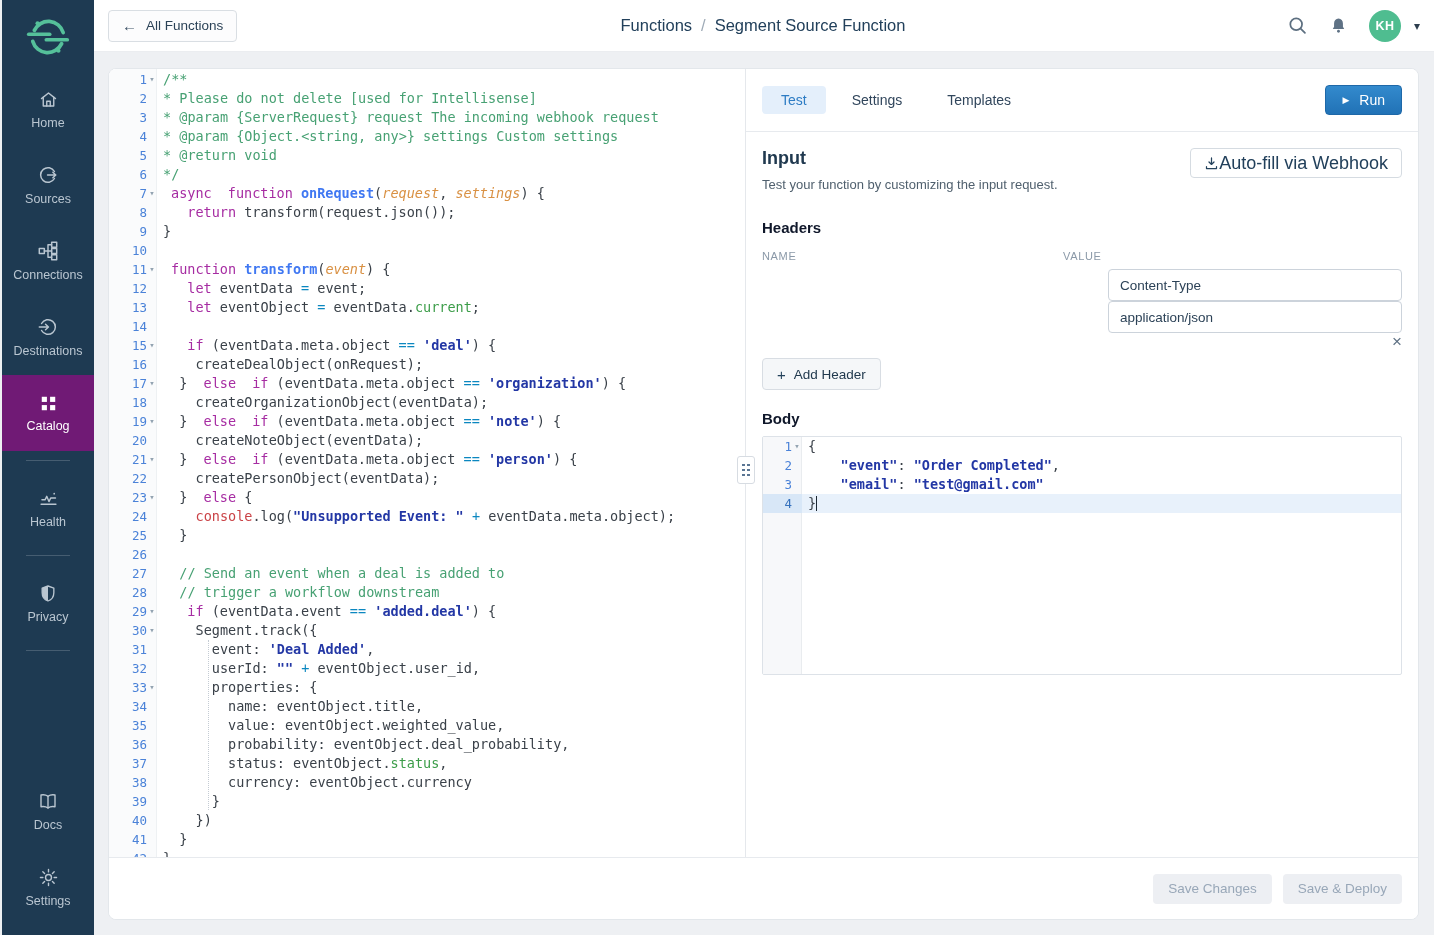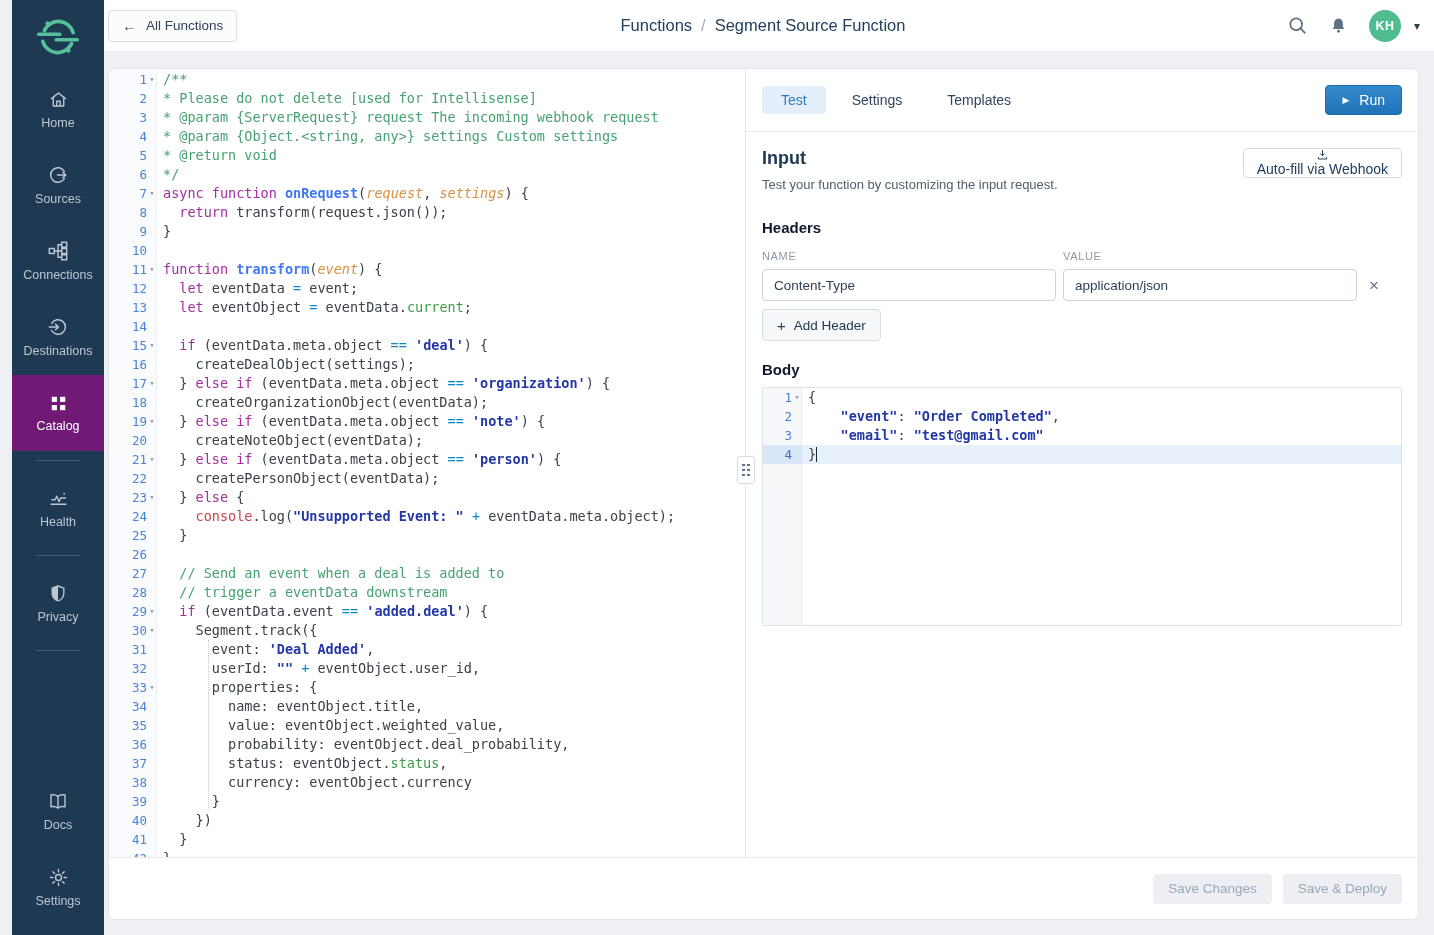--- a/index.html
+++ b/index.html
@@ -1,20 +1,20 @@
 <!DOCTYPE html>
 <html><head>
 <meta charset="utf-8">
 <style>
   * { margin:0; padding:0; box-sizing:border-box; }
   body { background:#eef0f3; font-family:"Liberation Sans", sans-serif; }
   .page { position:relative; width:1434px; height:935px; background:#eef0f3; overflow:hidden; }
 
   
-  .sidebar { position:absolute; left:12px; top:0; width:92px; height:935px; background:#1e3a52; z-index:6; display:flex; flex-direction:column; }
+  .sidebar { position:absolute; left:2px; top:0; width:92px; height:935px; background:#1e3a52; z-index:6; display:flex; flex-direction:column; }
   .logo-wrap { display:flex; justify-content:center; padding:15px 0 12px; }
   .side-nav { display:flex; flex-direction:column; flex:1; padding-bottom:10px; }
   .side-item { height:76px; display:flex; flex-direction:column; align-items:center; justify-content:center; color:#bac6d1; cursor:pointer; }
   .side-item .lbl { font-size:12.5px; margin-top:6px; }
   .side-item svg { display:block; }
   .side-item.active { background:#701a75; color:#ffffff; }
   .side-div { height:1px; background:rgba(255,255,255,.18); margin:9px 24px; }
   .side-spacer { flex:1; }
 
   
@@ -35,21 +35,21 @@
   .code-pane { width:637px; flex:none; border-right:1px solid #e5e8ec; position:relative; overflow:hidden; background:#fff; }
   .ed { position:absolute; left:0; top:0; right:0; }
   .gutter-bg { position:absolute; left:0; top:0; bottom:0; background:#fafbfc; border-right:1px solid #eef1f3; }
   .code-pane .gutter-bg { width:48px; }
   .row { display:flex; height:19px; line-height:19px; font-family:"DejaVu Sans Mono", monospace; font-size:13.5px; position:relative; }
   .num { flex:none; display:flex; justify-content:flex-end; align-items:center; color:#4a82d8; font-size:12.5px; position:relative; }
   .code-pane .num { width:48px; }
   .num .fold { width:10px; font-size:9px; color:#93a3b1; text-align:center; line-height:19px; }
   .codeln { padding-left:6px; white-space:pre; color:#3a4149; flex:1; }
   .tk-c { color:#47a173; }
-  .tk-k { color:#a62ca2; }
+  .tk-k { color:#a62ca2;margin-left:8px; }
   .tk-f { color:#4078f2; font-weight:bold; }
   .tk-a { color:#d99144; font-style:italic; }
   .tk-o { color:#0b87c0; }
   .tk-s { color:#2337a5; font-weight:bold; }
   .tk-r { color:#ca4246; }
   .tk-g { color:#3c9d49; }
   .guide { position:absolute; left:99px; top:571px; height:170px; border-left:1px dotted #c5ccd4; pointer-events:none; }
 
   
   .drag { position:absolute; left:628px; top:387px; width:18px; height:28px; background:#fff; border:1px solid #d7dce2; border-radius:3px; z-index:4; display:flex; align-items:center; justify-content:center; cursor:col-resize; }
@@ -61,26 +61,26 @@
   .tabs { display:flex; align-items:center; gap:7px; padding:16px; border-bottom:1px solid #e7eaee; flex:none; }
   .tab { padding:6px 19px; font-size:14px; color:#31465c; border-radius:4px; cursor:pointer; }
   .tab.active { background:#e4effb; color:#2d7cc4; font-weight:500; }
   .run-btn { margin-left:auto; display:inline-flex; align-items:center; gap:10px; height:30px; padding:0 16px; border-radius:4px; background:linear-gradient(180deg,#338acd,#2172b6); border:1px solid #1e68a8; color:#fff; font-size:14px; cursor:pointer; }
   .play { font-size:9px; line-height:1; }
 
   .content { flex:1; padding:0 16px; position:relative; overflow:hidden; }
   .input-head { display:flex; justify-content:space-between; align-items:flex-start; margin-top:16px; }
   .input-title { font-size:18px; font-weight:bold; color:#20394f; }
   .input-sub { font-size:13px; color:#50606e; margin-top:8px; }
-  .autofill { display:inline-flex; align-items:center; height:30px; padding:0 13px; background:#fff; border:1px solid #d5dbe1; border-radius:4px; font-size:14px; color:#22405b; cursor:pointer;flex-direction:column; }
+  .autofill { display:inline-flex; align-items:center; height:30px; padding:0 13px; background:#fff; border:1px solid #d5dbe1; border-radius:4px; font-size:18px; color:#22405b; cursor:pointer; }
   .sec-title { font-size:15px; font-weight:bold; color:#0f172a; }
   .hdrs-title { margin-top:27px; }
   .hdr-labels { display:flex; margin-top:14px; }
   .hdr-labels span { width:301px; font-size:11px; color:#8b99a8; letter-spacing:.06em; }
-  .hdr-row { display:flex; align-items:center; margin-top:7px; }
+  .hdr-row { display:flex; align-items:flex-end; margin-top:7px;flex-direction:column; }
   .hdr-input { width:294px; height:32px; border:1px solid #ccd3db; border-radius:4px; padding:0 11px; font-size:13.5px; color:#2c4257; font-family:"Liberation Sans",sans-serif; background:#fff; }
   .hdr-input + .hdr-input { margin-left:7px; }
   .x-btn { margin-left:12px; font-size:17px; color:#5f7184; background:none; border:none; cursor:pointer; line-height:1; }
   .add-btn { margin-top:8px; display:inline-flex; align-items:center; gap:8px; height:32px; padding:0 14px; background:#f5f7f9; border:1px solid #d8dde3; border-radius:4px; font-size:13.5px; color:#21394e; cursor:pointer; }
   .plus { font-size:15px; color:#24425c; line-height:1; }
   .body-title { margin-top:20px; }
   .body-ed { margin-top:9px; height:239px; border:1px solid #dde2e8; border-radius:2px; position:relative; overflow:hidden; background:#fff; }
   .body-ed .gutter-bg { width:39px; background:#f7f8fa; border-right:1px solid #e9ecef; }
   .body-ed .num { width:39px; }
   .body-ed .row.active .codeln { background:#e8f1fb; }
@@ -340,21 +340,21 @@
                 <span>15</span>
                 <span class="fold">▾</span>
               </span>
               <span class="codeln"><span>  </span><span class="tk-k">if</span><span> (eventData.meta.object </span><span class="tk-o">==</span><span> </span><span class="tk-s">'deal'</span><span>) {</span></span>
             </div>
             <div class="row">
               <span class="num">
                 <span>16</span>
                 <span class="fold"></span>
               </span>
-              <span class="codeln"><span>    createDealObject(settings);</span></span>
+              <span class="codeln"><span>    createDealObject(onRequest);</span></span>
             </div>
             <div class="row">
               <span class="num">
                 <span>17</span>
                 <span class="fold">▾</span>
               </span>
               <span class="codeln"><span>  } </span><span class="tk-k">else</span><span> </span><span class="tk-k">if</span><span> (eventData.meta.object </span><span class="tk-o">==</span><span> </span><span class="tk-s">'organization'</span><span>) {</span></span>
             </div>
             <div class="row">
               <span class="num">
@@ -424,21 +424,21 @@
                 <span>27</span>
                 <span class="fold"></span>
               </span>
               <span class="codeln"><span>  </span><span class="tk-c">// Send an event when a deal is added to</span></span>
             </div>
             <div class="row">
               <span class="num">
                 <span>28</span>
                 <span class="fold"></span>
               </span>
-              <span class="codeln"><span>  </span><span class="tk-c">// trigger a eventData downstream</span></span>
+              <span class="codeln"><span>  </span><span class="tk-c">// trigger a workflow downstream</span></span>
             </div>
             <div class="row">
               <span class="num">
                 <span>29</span>
                 <span class="fold">▾</span>
               </span>
               <span class="codeln"><span>  </span><span class="tk-k">if</span><span> (eventData.event </span><span class="tk-o">==</span><span> </span><span class="tk-s">'added.deal'</span><span>) {</span></span>
             </div>
             <div class="row">
               <span class="num">

